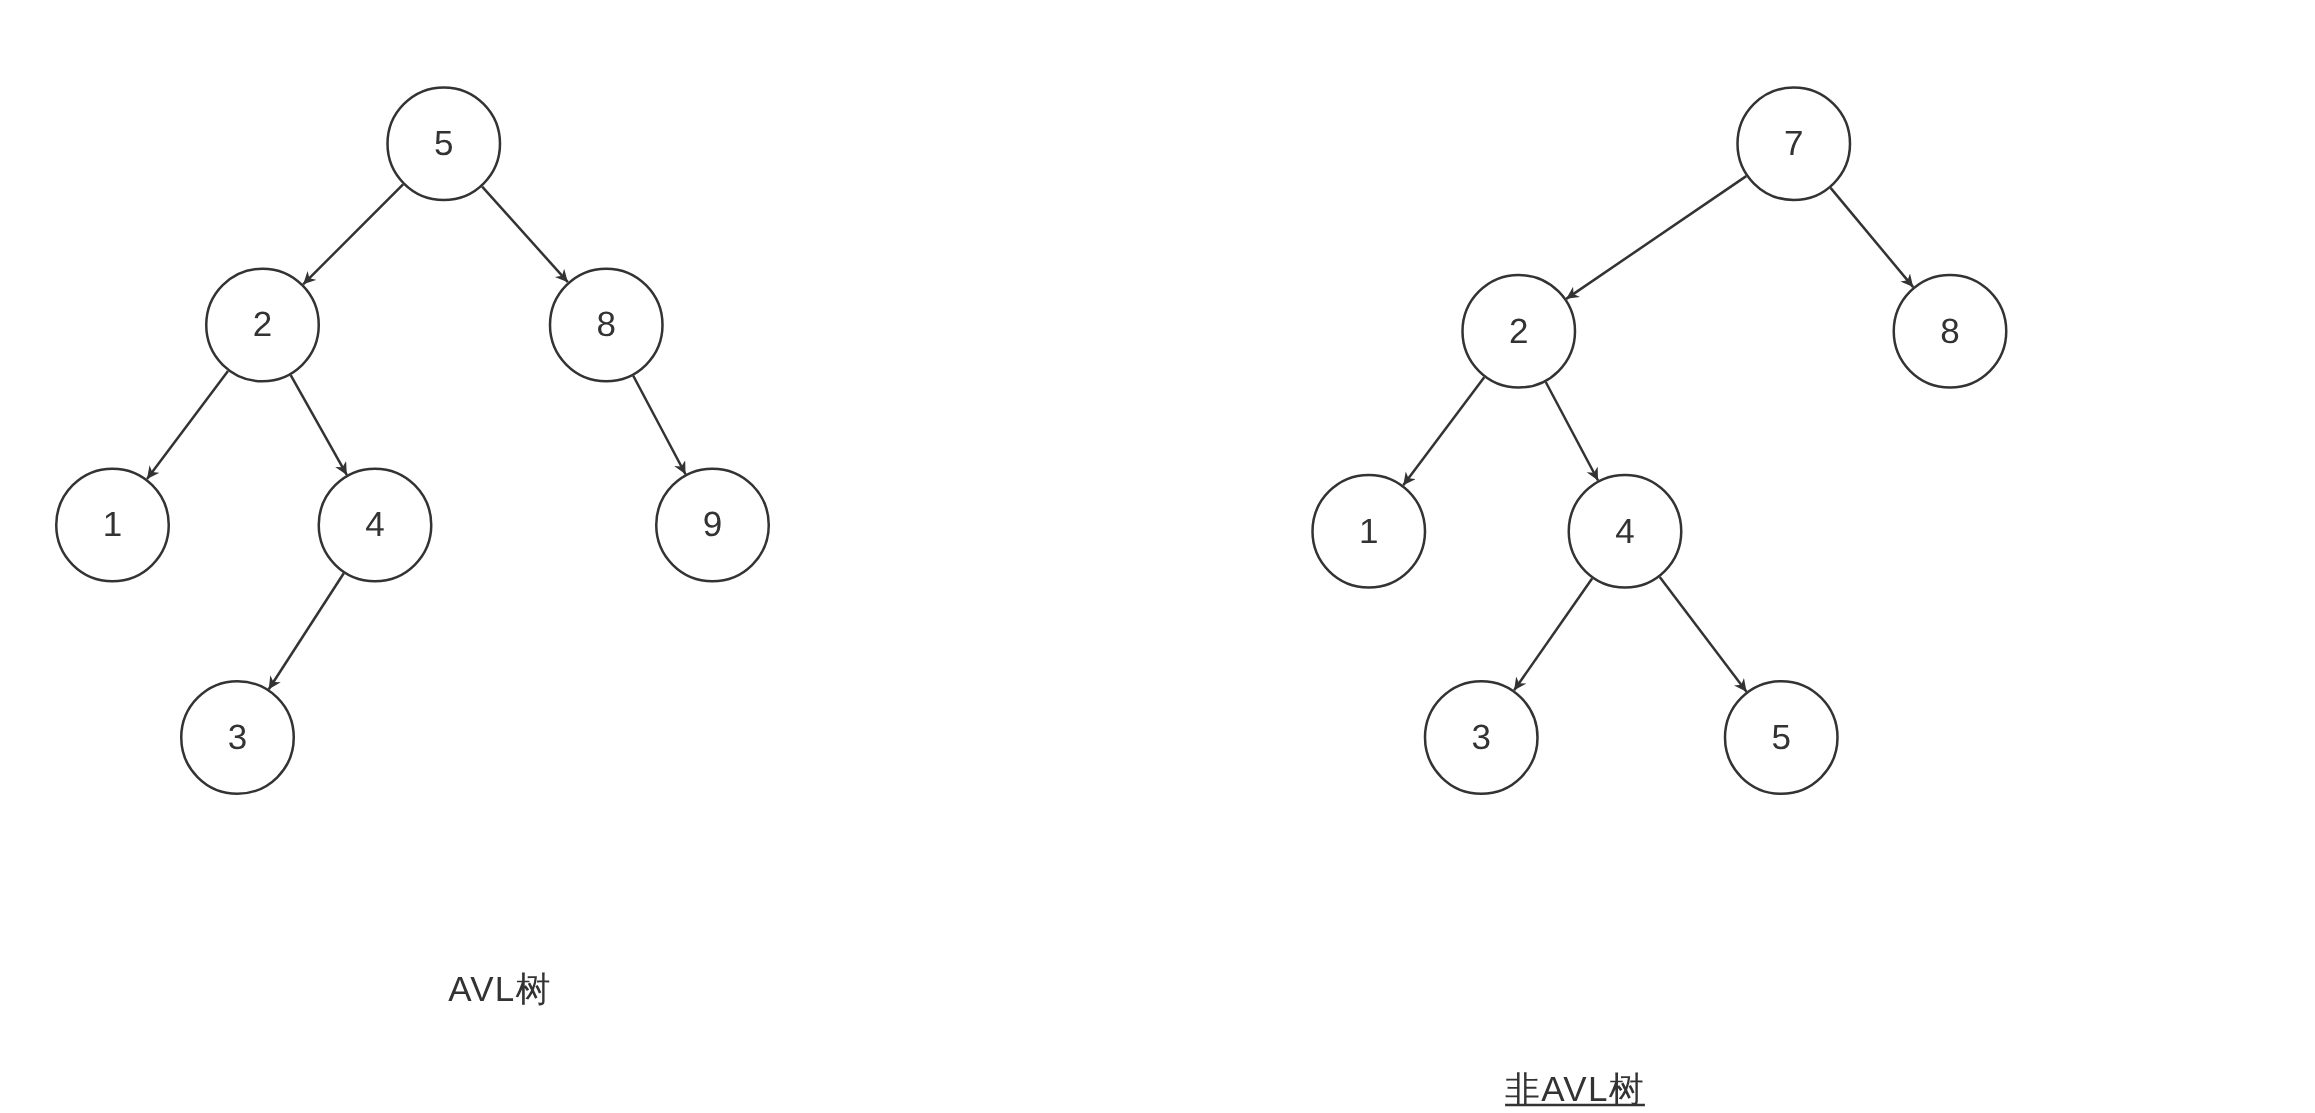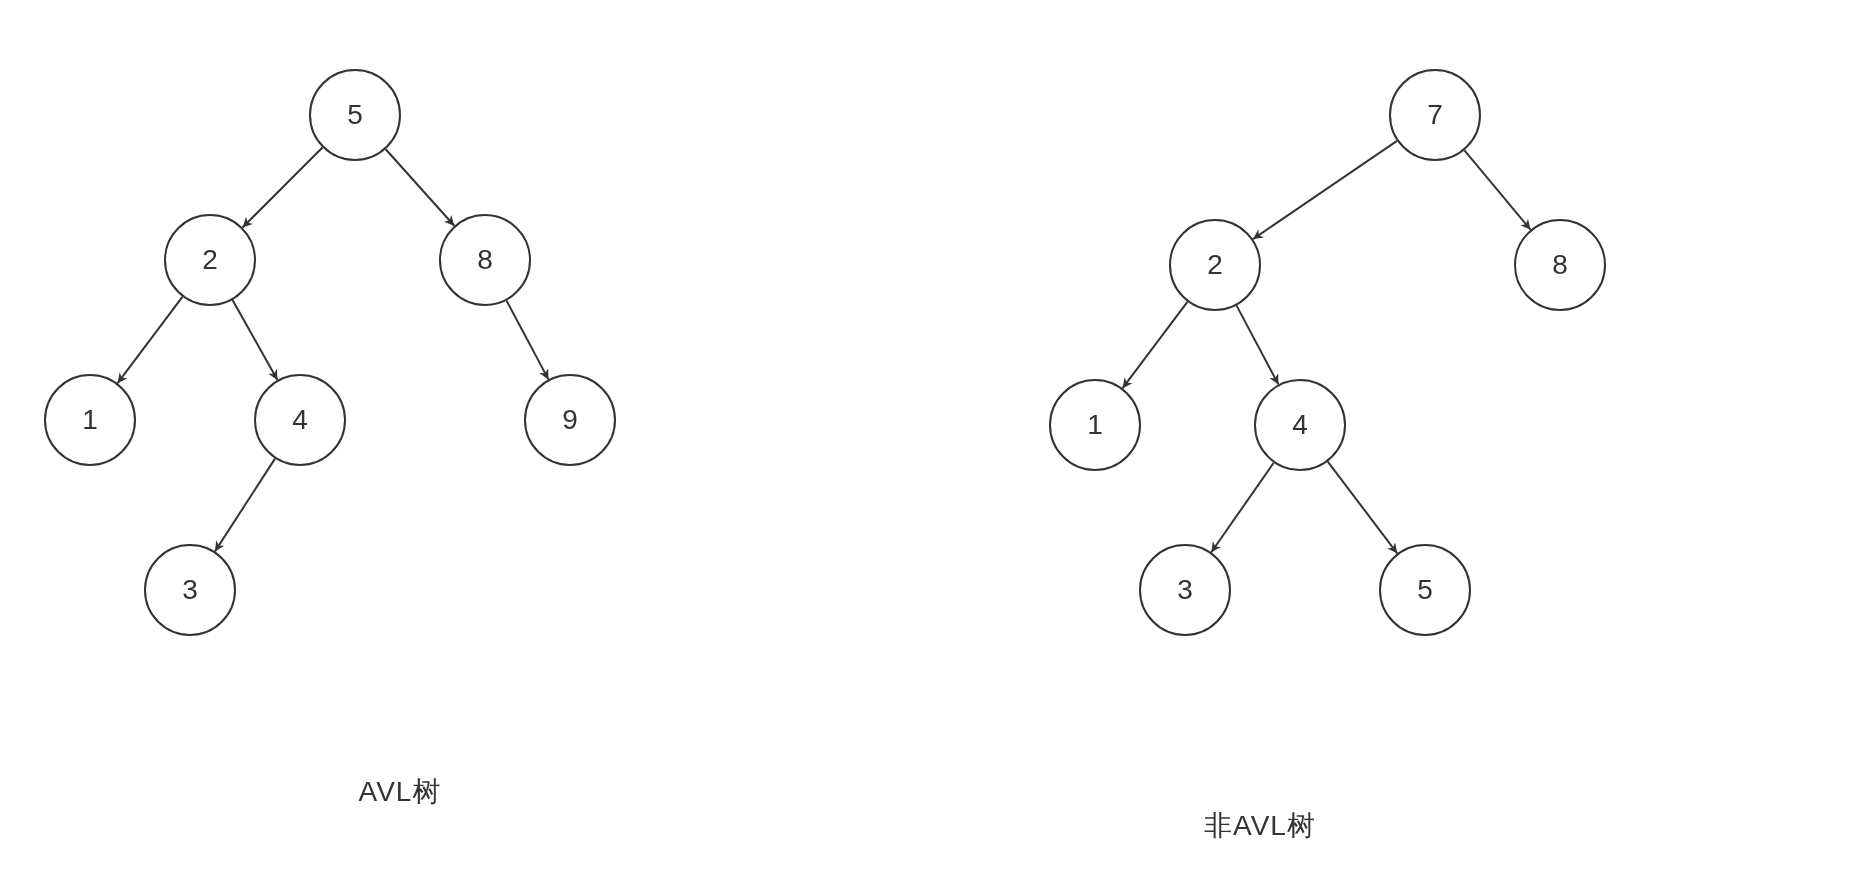--- a/index.html
+++ b/index.html
@@ -114,15 +114,15 @@
       </div>
       <div class="node" style="left: 1185px; top: 590px;">
         <span>3</span>
       </div>
       <div class="node" style="left: 1425px; top: 590px;">
         <span>5</span>
       </div>
     </div>
   <div id="caption-layer">
       <div class="caption" style="left: 400px; top: 792px;">AVL树</div>
-      <div class="caption" style="left: 1260px; top: 826px;">非AVL树</div>
+      <div class="caption" style="left: 1260px; top: 872px; text-decoration: underline;">非AVL树</div>
     </div>
 </div>
 
 </body></html>

